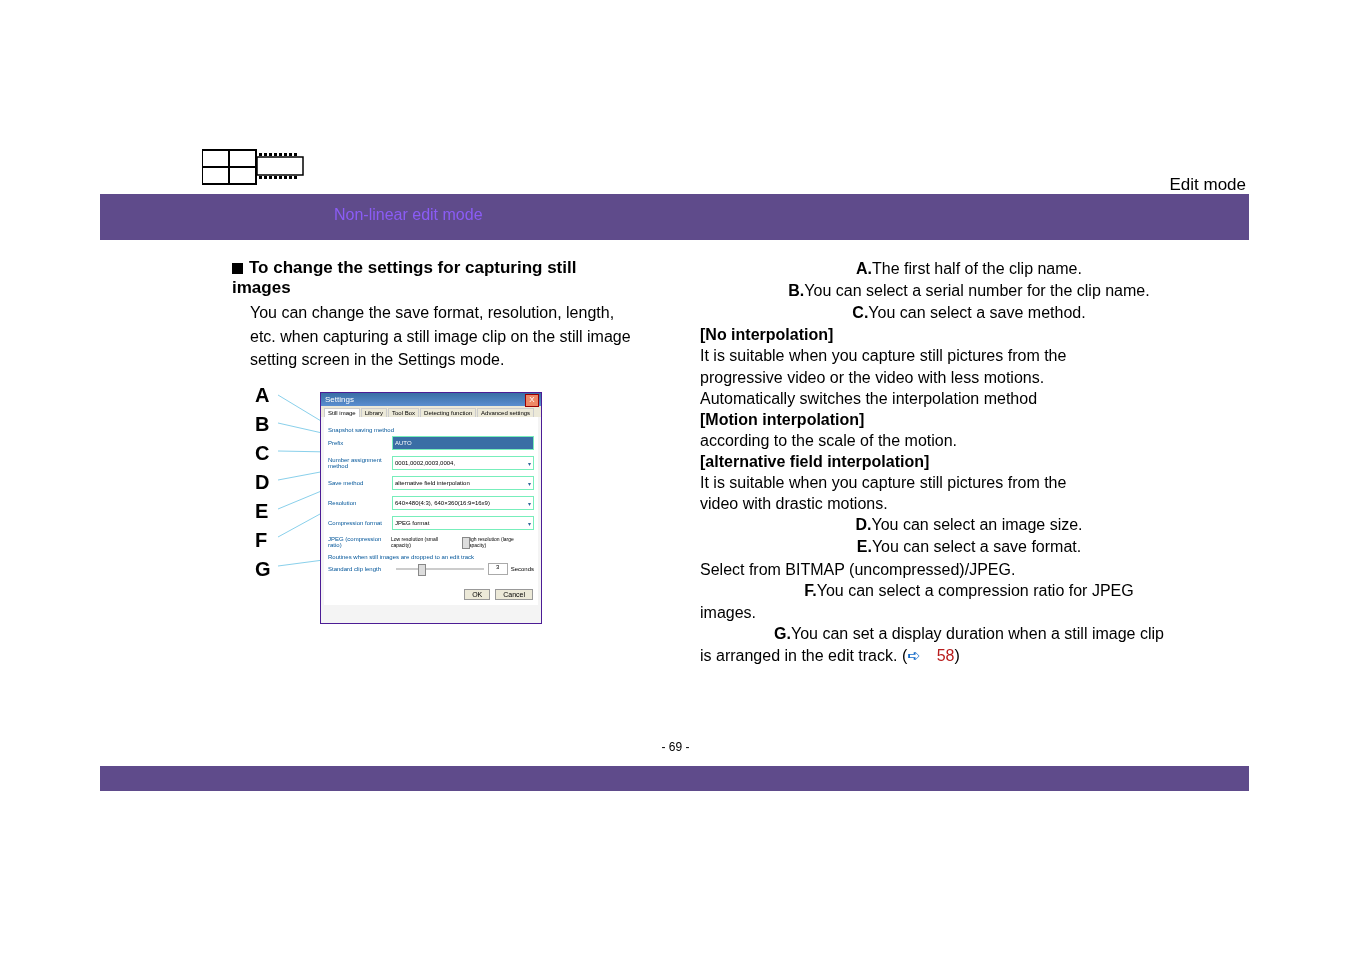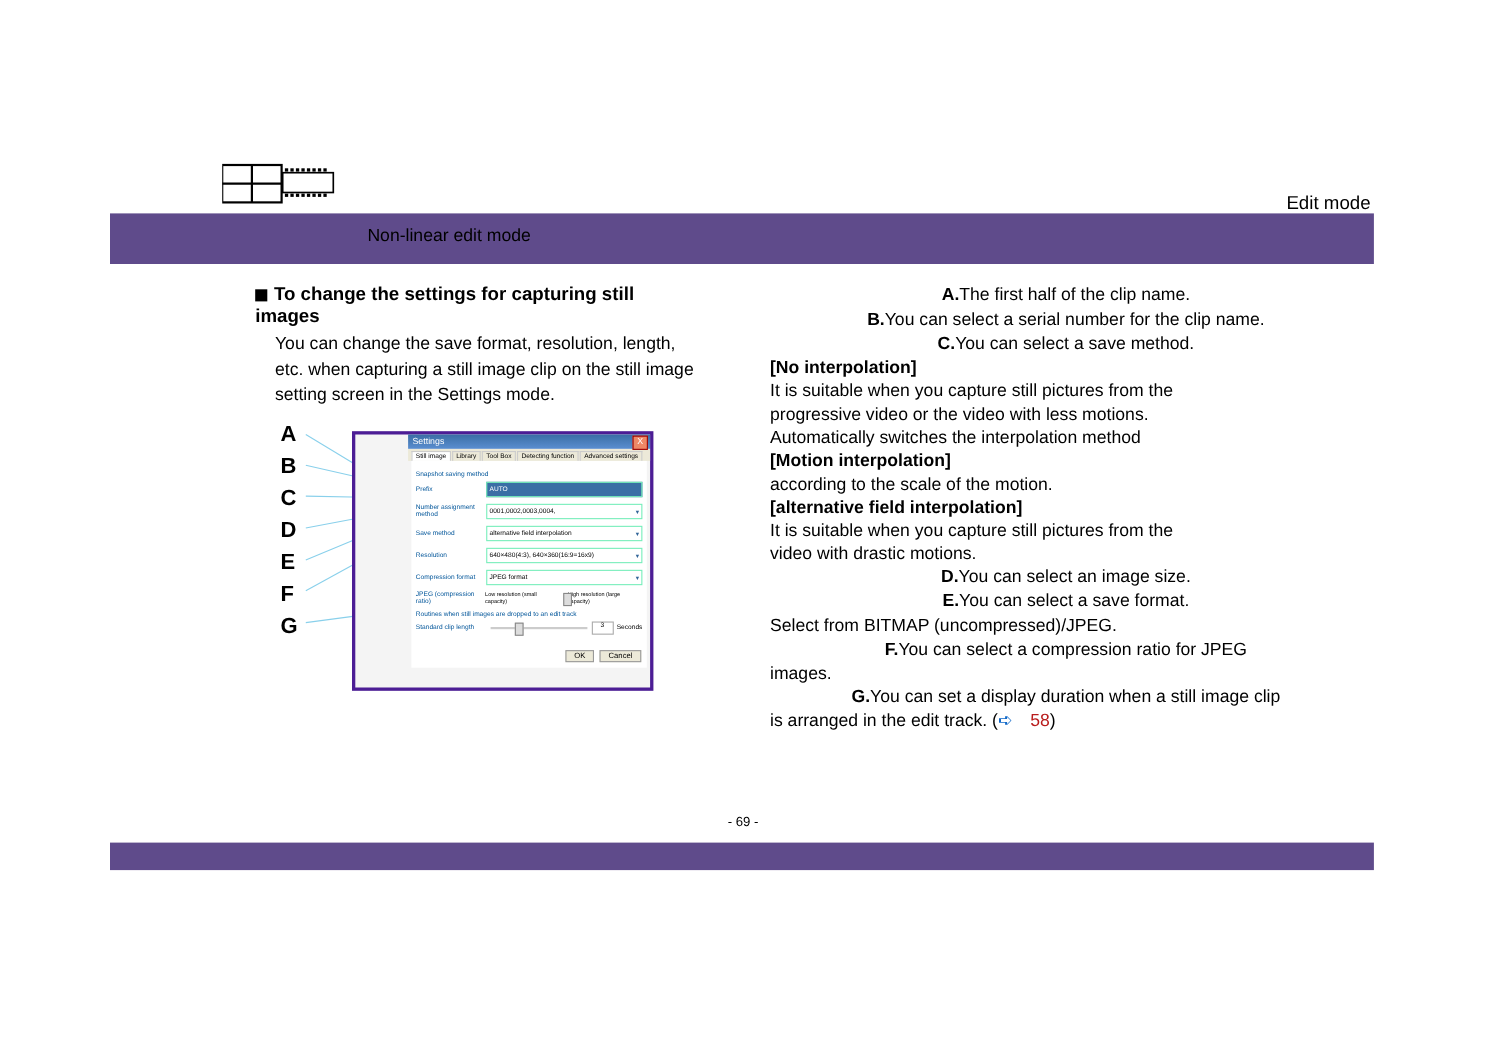--- a/index.html
+++ b/index.html
@@ -29,21 +29,21 @@
     left: 100px;
     top: 194px;
     width: 1149px;
     height: 46px;
     background: #5f4b8b;
   }
   .purple-bar-inner {
     position: absolute;
     left: 334px;
     top: 206px;
-    color: #000000;
+    color: #8b5cf6;
     font-size: 16px;
   }
   .left-col {
     position: absolute;
     left: 232px;
     top: 258px;
     width: 400px;
   }
   .left-col .heading {
     font-weight: bold;
@@ -71,24 +71,23 @@
     font-size: 20px;
     line-height: 1;
   }
   .letter-col div { position: relative; margin-bottom: 9px;}
   .dialog-box {
     position: absolute;
     left: 65px;
     top: 7px;
     width: 220px;
     height: 230px;
-    border: 3px solid #4c1d95;
+    border: 1px solid #4c1d95;
     background: #f4f4f4;
     font-size: 7px;
-    padding-left: 48px;
   }
   .dialog-title {
     background: linear-gradient(#3a6ea5, #5a8ed0);
     color:#fff; padding:2px 4px; font-size:8px;
     position:relative;
   }
   .dialog-close {
     position:absolute; right:2px; top:1px; width:12px; height:11px;
     background:#e86; border:1px solid #900; color:#fff; text-align:center;
     line-height:10px; font-size:8px;

